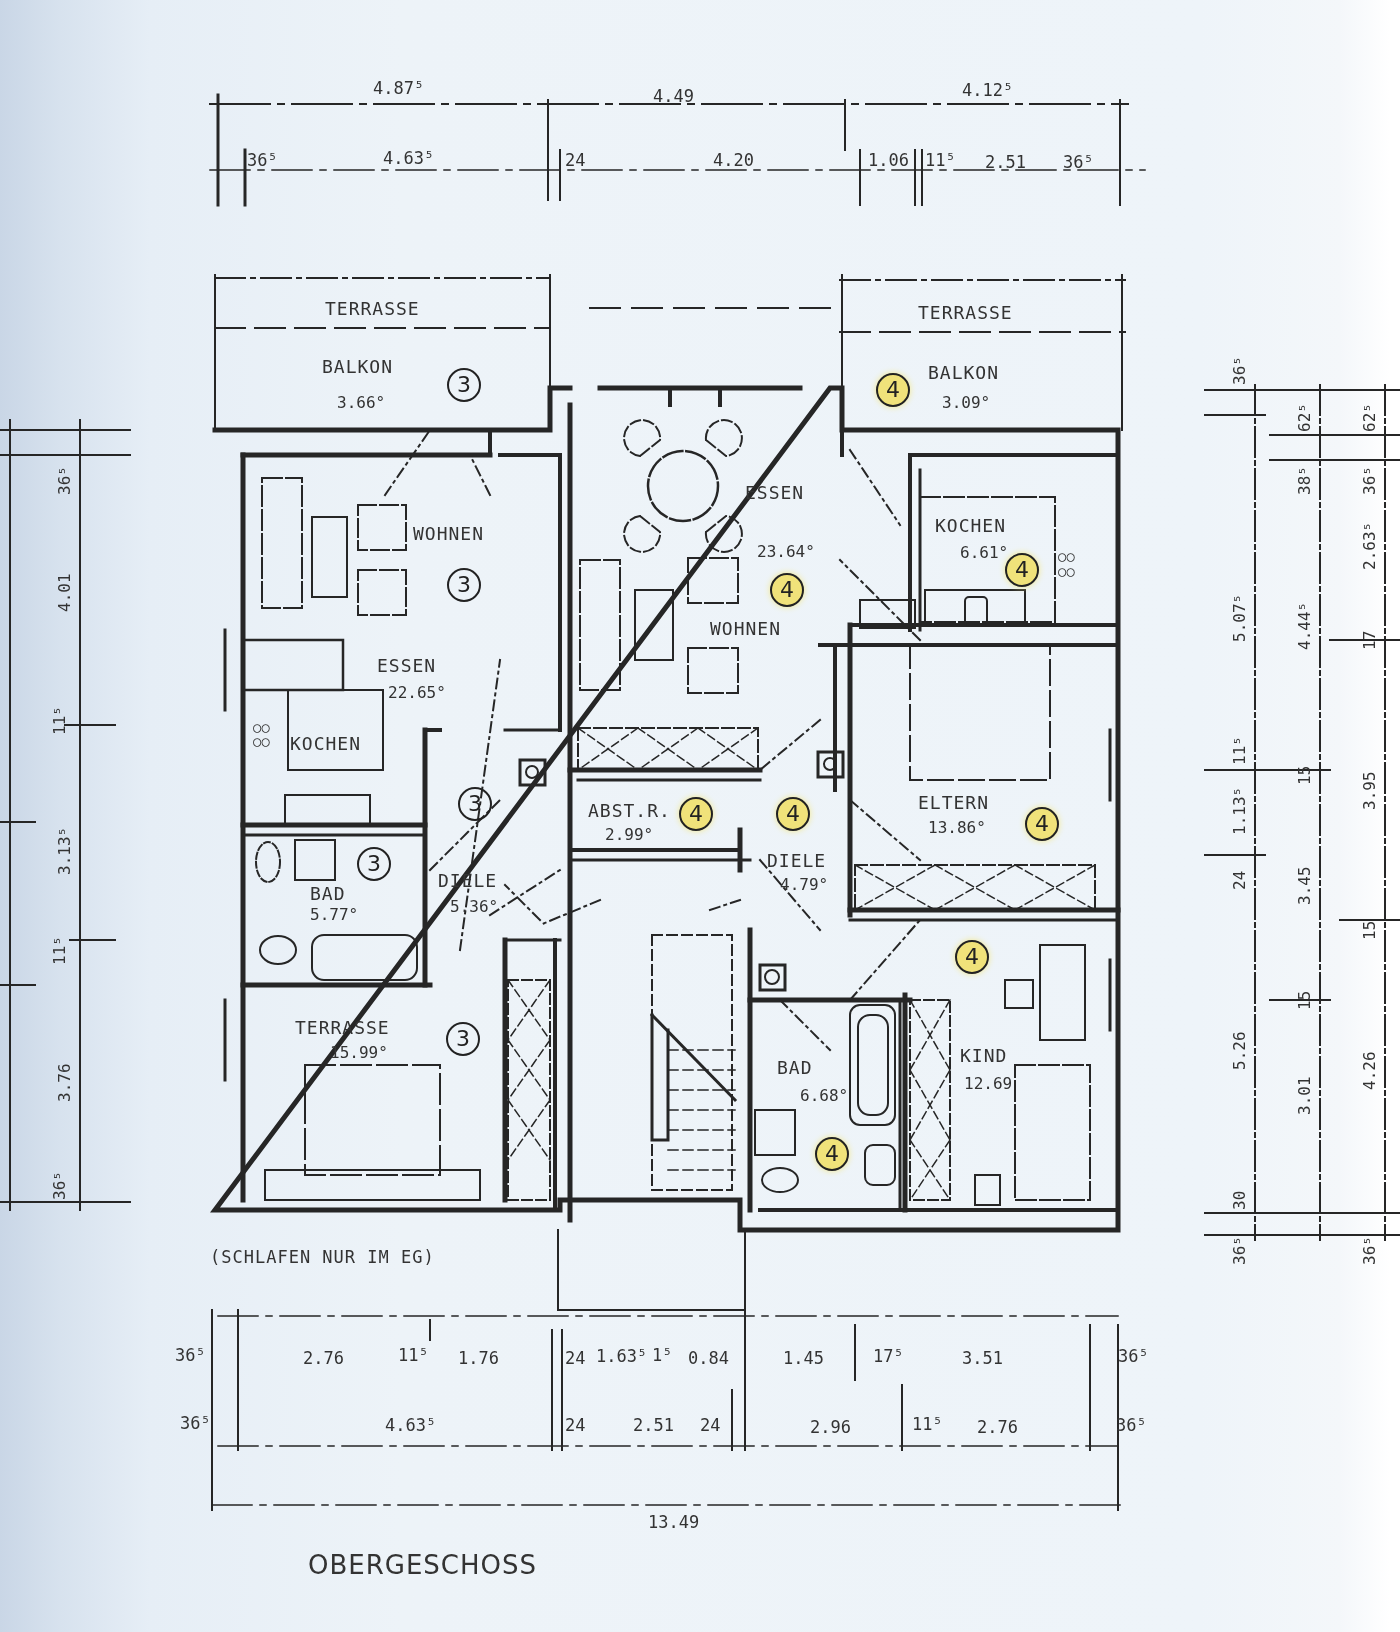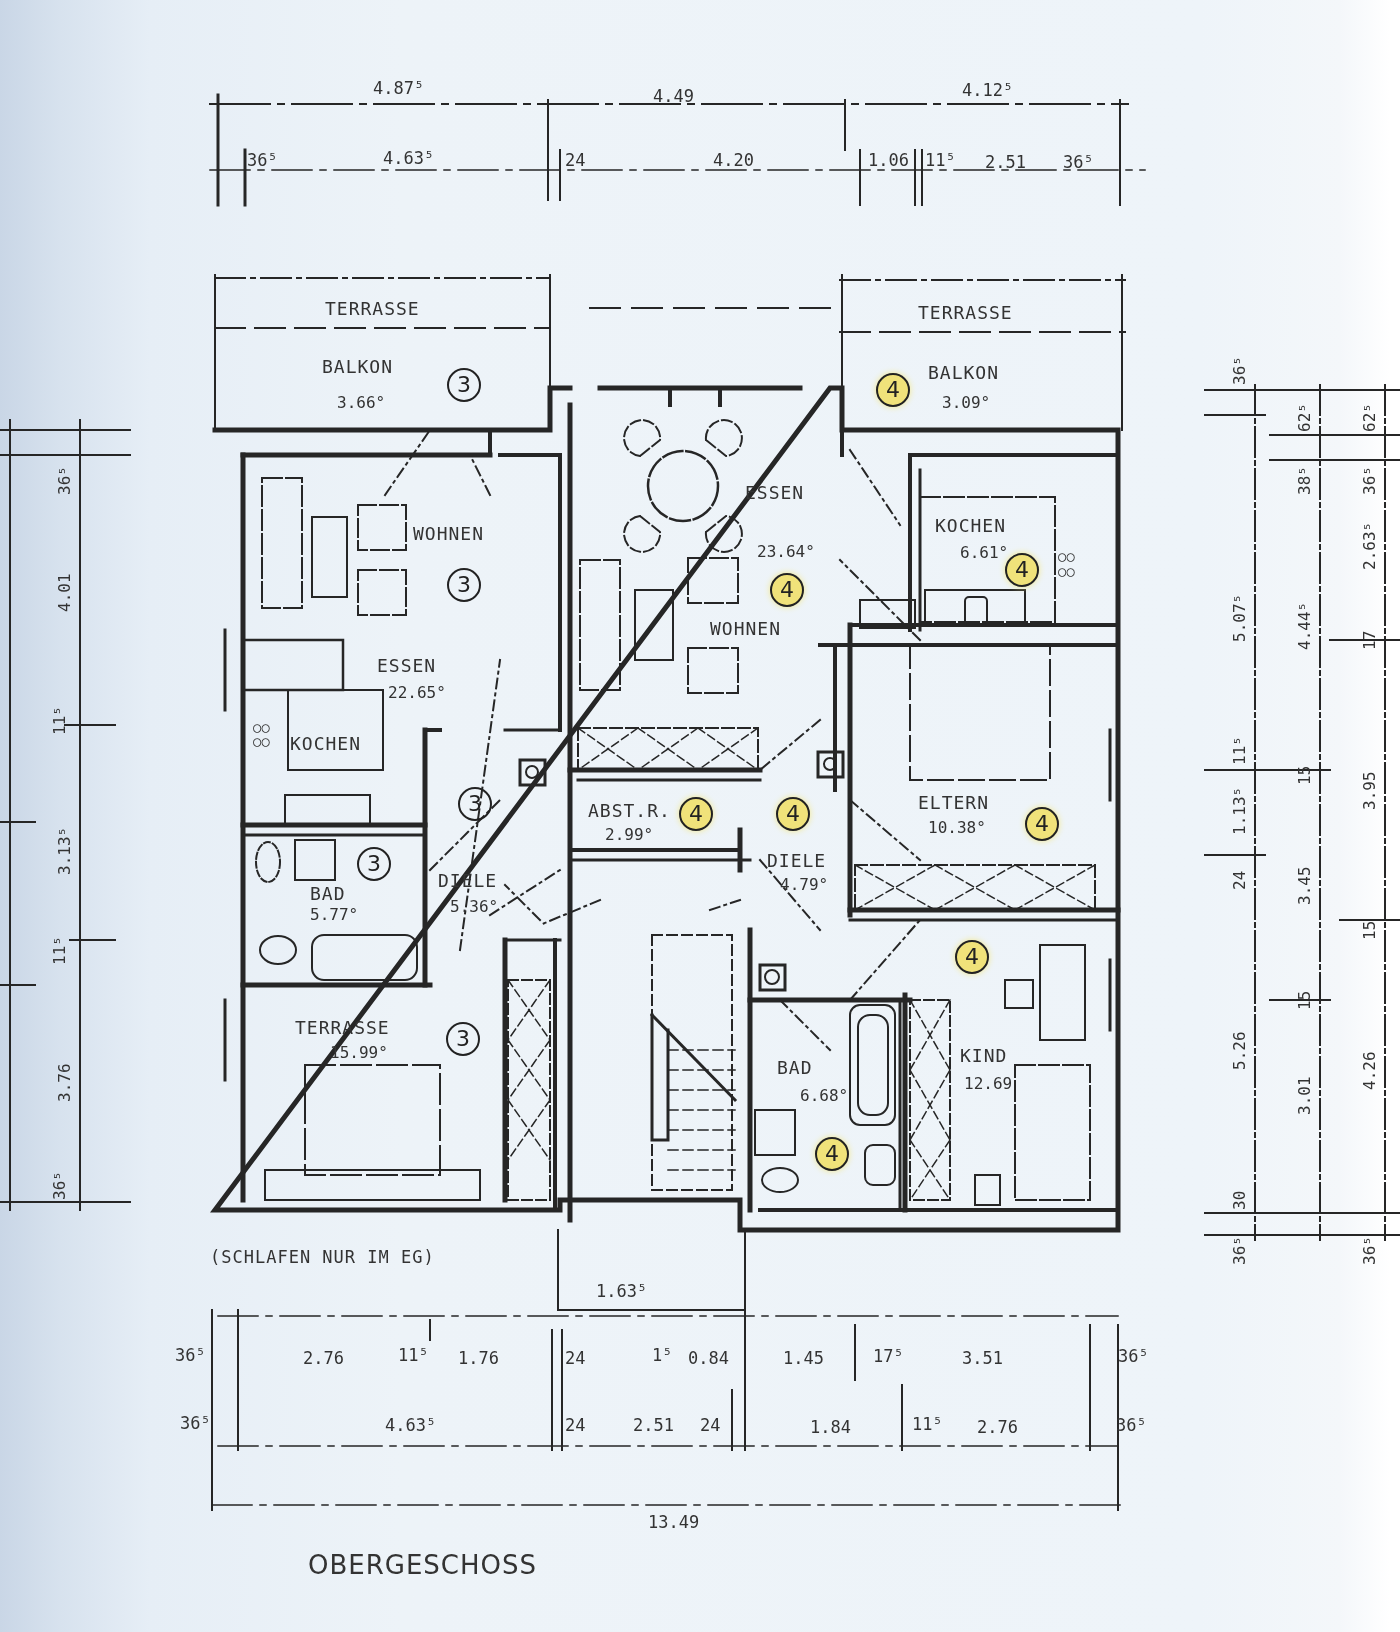--- a/index.html
+++ b/index.html
@@ -252,21 +252,21 @@
 
 <div class="lbl" style="left:588px;top:800px">ABST.R.</div>
 <div class="area" style="left:605px;top:825px">2.99°</div>
 <div class="badge y" style="left:679px;top:797px">4</div>
 
 <div class="badge y" style="left:776px;top:797px">4</div>
 <div class="lbl" style="left:767px;top:850px">DIELE</div>
 <div class="area" style="left:780px;top:875px">4.79°</div>
 
 <div class="lbl" style="left:918px;top:792px">ELTERN</div>
-<div class="area" style="left:928px;top:818px">10.38°</div>
+<div class="area" style="left:928px;top:818px">13.86°</div>
 <div class="badge y" style="left:1025px;top:807px">4</div>
 
 <div class="badge y" style="left:955px;top:940px">4</div>
 <div class="lbl" style="left:960px;top:1045px">KIND</div>
 <div class="area" style="left:964px;top:1074px">12.69</div>
 
 <div class="lbl" style="left:777px;top:1057px">BAD</div>
 <div class="area" style="left:800px;top:1086px">6.68°</div>
 <div class="badge y" style="left:815px;top:1137px">4</div>
 
@@ -280,34 +280,34 @@
 <div class="dim" style="left:868px;top:150px">1.06</div>
 <div class="dim" style="left:925px;top:150px">11⁵</div>
 <div class="dim" style="left:985px;top:152px">2.51</div>
 <div class="dim" style="left:1063px;top:152px">36⁵</div>
 
 <div class="dim" style="left:175px;top:1345px">36⁵</div>
 <div class="dim" style="left:303px;top:1348px">2.76</div>
 <div class="dim" style="left:398px;top:1345px">11⁵</div>
 <div class="dim" style="left:458px;top:1348px">1.76</div>
 <div class="dim" style="left:565px;top:1348px">24</div>
-<div class="dim" style="left:596px;top:1281px">1.63⁵</div>
+<div class="dim" style="left:596px;top:1346px">1.63⁵</div>
 <div class="dim" style="left:652px;top:1345px">1⁵</div>
 <div class="dim" style="left:688px;top:1348px">0.84</div>
 <div class="dim" style="left:783px;top:1348px">1.45</div>
 <div class="dim" style="left:873px;top:1346px">17⁵</div>
 <div class="dim" style="left:962px;top:1348px">3.51</div>
 <div class="dim" style="left:1118px;top:1346px">36⁵</div>
 
 <div class="dim" style="left:180px;top:1413px">36⁵</div>
 <div class="dim" style="left:385px;top:1415px">4.63⁵</div>
 <div class="dim" style="left:565px;top:1415px">24</div>
 <div class="dim" style="left:633px;top:1415px">2.51</div>
 <div class="dim" style="left:700px;top:1415px">24</div>
-<div class="dim" style="left:810px;top:1417px">1.84</div>
+<div class="dim" style="left:810px;top:1417px">2.96</div>
 <div class="dim" style="left:912px;top:1414px">11⁵</div>
 <div class="dim" style="left:977px;top:1417px">2.76</div>
 <div class="dim" style="left:1116px;top:1415px">36⁵</div>
 <div class="dim" style="left:648px;top:1512px">13.49</div>
 
 <div class="vdim" style="left:55px;top:495px">36⁵</div>
 <div class="vdim" style="left:55px;top:612px">4.01</div>
 <div class="vdim" style="left:50px;top:735px">11⁵</div>
 <div class="vdim" style="left:55px;top:875px">3.13⁵</div>
 <div class="vdim" style="left:50px;top:965px">11⁵</div>

